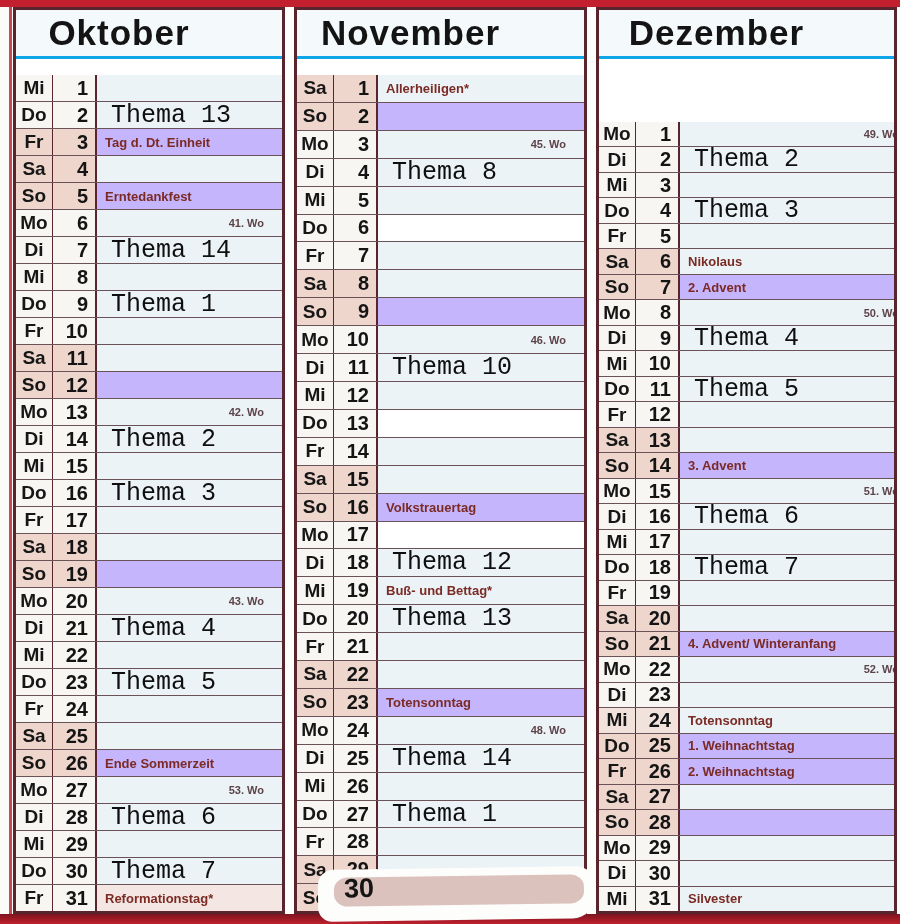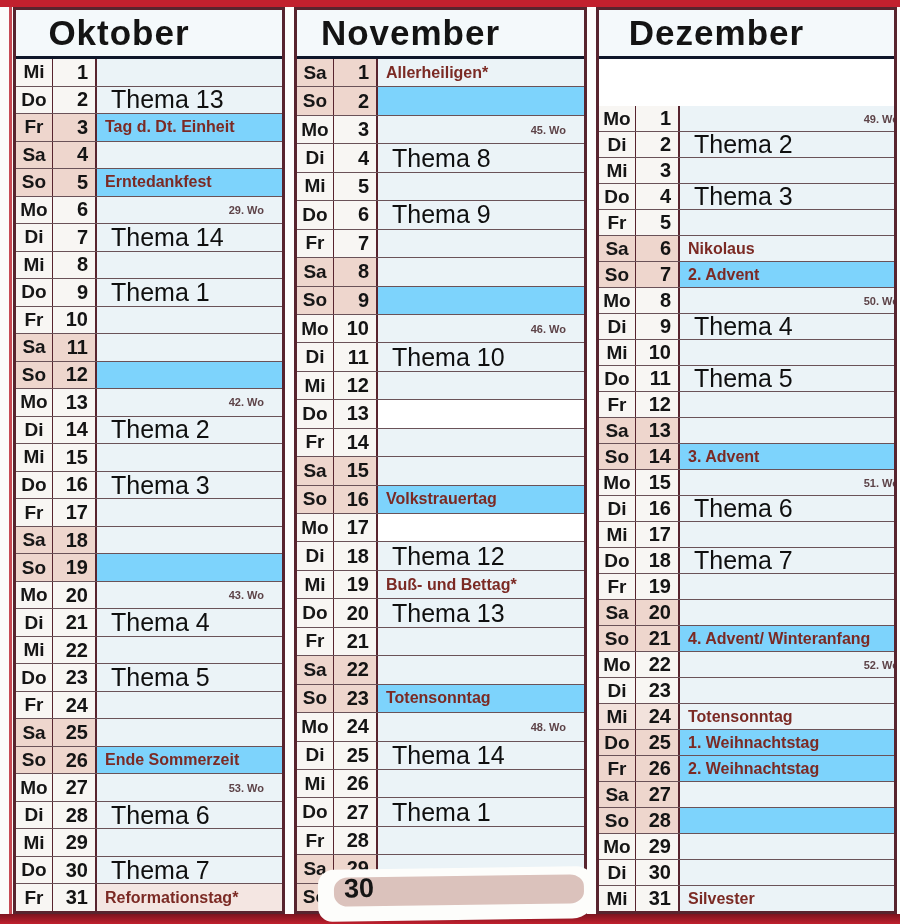--- a/index.html
+++ b/index.html
@@ -18,26 +18,26 @@
 
   .month {
     box-sizing:border-box; border:3px solid #58242e; background:#ffffff;
     display:flex; flex-direction:column; overflow:hidden; position:relative;
   }
   .oct { width:272px; }
   .nov { width:293px; margin-left:9px; }
   .dec { flex:1; margin-left:9px; margin-right:3px;gap:47px; }
 
   .mh {
-    height:46px; flex:none; border-bottom:3px solid #0f172a; background:#f4f9fb;
+    height:46px; flex:none; border-bottom:3px solid #0ea5e9; background:#f4f9fb;
     display:flex; align-items:center; justify-content:center;
   }
   .mh-label { font-size:35px; font-weight:600; color:#141414; letter-spacing:1px; transform:translateX(-30px); }
 
-  .rows { flex:1; display:flex; flex-direction:column; min-height:0; }
+  .rows { flex:1; display:flex; flex-direction:column; min-height:0;margin-top:16px; }
   .row { flex:1; display:flex; min-height:0; }
   .row + .row { border-top:1.5px solid #6a5258; }
 
   .abbr {
     width:37px; flex:none; display:flex; align-items:center; justify-content:center;
     font-weight:700; font-size:19px; color:#161616; background:#f8f6f3;
     border-right:1.5px solid #58242e; box-sizing:border-box;
   }
   .num {
     width:44px; flex:none; display:flex; align-items:center; justify-content:flex-end;
@@ -45,25 +45,25 @@
     font-weight:700; font-size:20px; color:#141414; background:#f8f6f3;
     border-right:2.5px solid #58242e;
   }
   .content {
     flex:1; position:relative; display:flex; align-items:center;
     background:#ebf3f7; padding-left:8px; min-width:0;
   }
 
   .we .abbr, .we .num { background:#eed6cd; }
   .dtint .abbr, .dtint .num { background:#f2e2dc; }
-  .pink .content { background:#7dd3fc; }
+  .pink .content { background:#c4b5fd; }
   .lpink .content { background:#f4e6e2; }
 
-  .thema { font-size:25px; color:#0f0f0f; padding-left:6px; white-space:nowrap; }
-  .holiday { font-size:16px; font-weight:700; color:#7b2a24; white-space:nowrap; }
+  .thema { font-size:25px; color:#0f0f0f; padding-left:6px; white-space:nowrap;font-family:Liberation Mono, monospace; }
+  .holiday { font-size:13px; font-weight:700; color:#7b2a24; white-space:nowrap; }
   .week {
     position:absolute; right:18px; top:50%; transform:translateY(-50%);
     font-size:11px; font-weight:700; color:#5d4348; white-space:nowrap;
   }
   .dec .week { right:-5px; }
 
   .blob {
     position:absolute; left:318px; top:868px; width:278px; height:52px;
     background:#fdfdfb; border-radius:16px 20px 24px 14px;
     transform:rotate(-0.8deg); z-index:6;
@@ -119,21 +119,21 @@
             <div class="abbr">So</div>
             <div class="num">5</div>
             <div class="content">
               <span class="holiday">Erntedankfest</span>
             </div>
           </div>
           <div class="row">
             <div class="abbr">Mo</div>
             <div class="num">6</div>
             <div class="content">
-              <span class="week">29. Wo</span>
+              <span class="week">41. Wo</span>
             </div>
           </div>
           <div class="row">
             <div class="abbr">Di</div>
             <div class="num">7</div>
             <div class="content">
               <span class="thema">Thema 14</span>
             </div>
           </div>
           <div class="row">
@@ -315,23 +315,20 @@
             </div>
           </div>
           <div class="row">
             <div class="abbr">Mi</div>
             <div class="num">5</div>
             <div class="content"></div>
           </div>
           <div class="row">
             <div class="abbr">Do</div>
             <div class="num">6</div>
-            <div class="content">
-              <span class="thema">Thema 9</span>
-            </div>
           </div>
           <div class="row">
             <div class="abbr">Fr</div>
             <div class="num">7</div>
             <div class="content"></div>
           </div>
           <div class="row we">
             <div class="abbr">Sa</div>
             <div class="num">8</div>
             <div class="content"></div>

